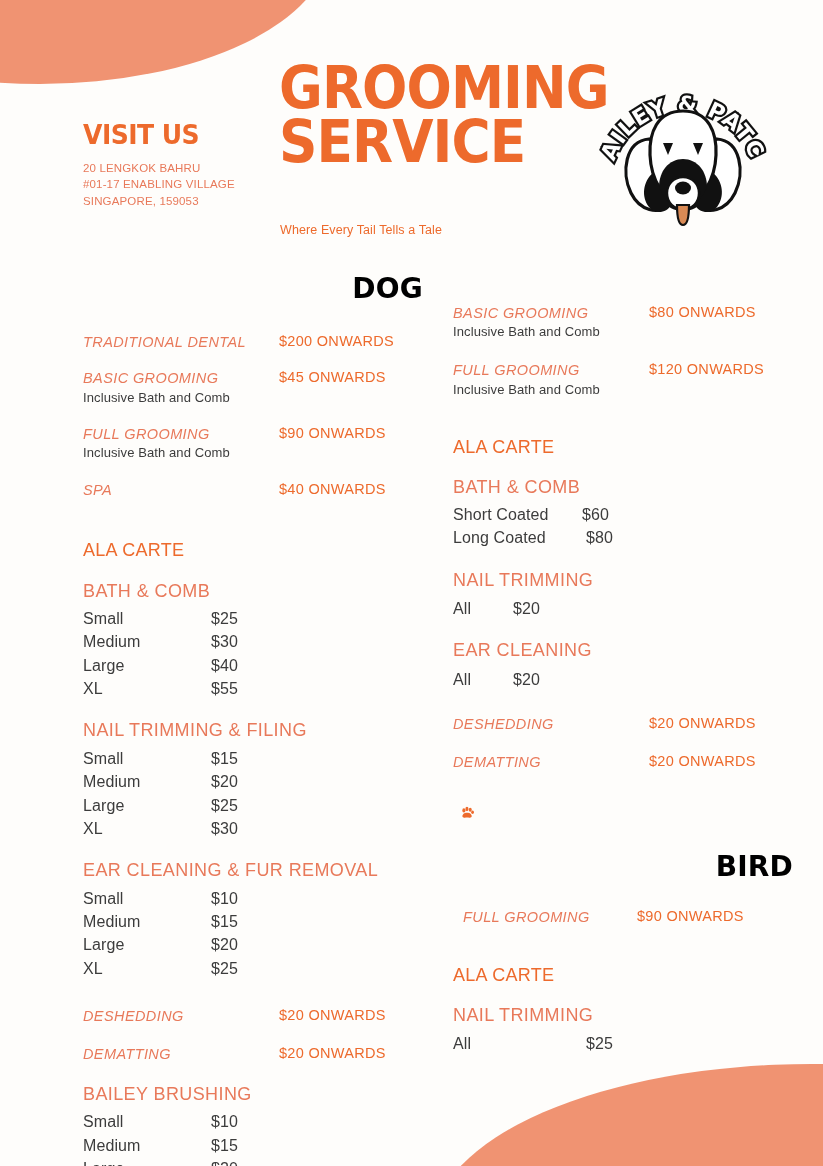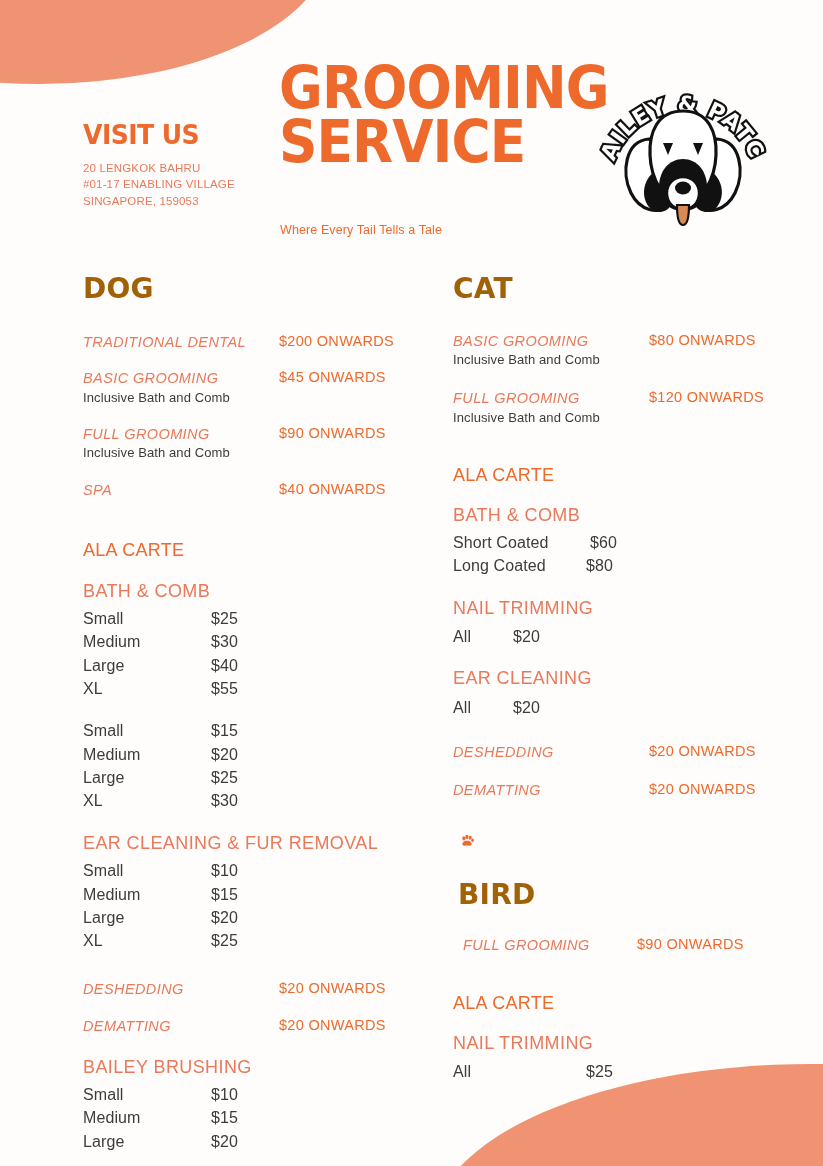--- a/index.html
+++ b/index.html
@@ -107,24 +107,25 @@
     position: absolute;
     top: 275px;
   }
   .col-left  { left: 83px;  width: 340px; }
   .col-right { left: 453px; width: 340px; }
 
   .animal-heading {
     font-family: "DejaVu Sans", sans-serif;
     font-weight: bold;
     font-size: 28px;
-    color: #a16207;
+    color: #000000;
     letter-spacing: 0.2px;
     line-height: 1;
     margin: 0;
+    text-align: right;
   }
 
   .section-heading {
     font-size: 18px;
     color: #ED6A2C;
     letter-spacing: 0.3px;
     line-height: 1;
   }
 
   
@@ -282,20 +283,21 @@
         <span>Large</span>
         <span class="size-price" style="left:128px;">$40</span>
       </div>
       <div class="size-row">
         <span>XL</span>
         <span class="size-price" style="left:128px;">$55</span>
       </div>
     </div>
 
     <div style="margin-top:19px;">
+      <div class="sub-heading">NAIL TRIMMING &amp; FILING</div>
       <div class="size-row" style="margin-top:4px;">
         <span>Small</span>
         <span class="size-price" style="left:128px;">$15</span>
       </div>
       <div class="size-row">
         <span>Medium</span>
         <span class="size-price" style="left:128px;">$20</span>
       </div>
       <div class="size-row">
         <span>Large</span>
@@ -347,42 +349,41 @@
         <span class="size-price" style="left:128px;">$15</span>
       </div>
       <div class="size-row">
         <span>Large</span>
         <span class="size-price" style="left:128px;">$20</span>
       </div>
     </div>
   </div>
 
   <div class="col col-right">
-    <h2 class="animal-heading">CAT</h2>
 
     <div style="margin-top:28px;">
       <div class="svc">
         <span class="svc-label">BASIC GROOMING</span>
         <span class="svc-price" style="left:196px;">$80 ONWARDS</span>
         <div class="svc-note">Inclusive Bath and Comb</div>
       </div>
       <div class="svc" style="margin-top:18px;">
         <span class="svc-label">FULL GROOMING</span>
         <span class="svc-price" style="left:196px;text-align:right;">$120 ONWARDS</span>
         <div class="svc-note">Inclusive Bath and Comb</div>
       </div>
     </div>
 
     <div class="section-heading" style="margin-top:38px;">ALA CARTE</div>
 
     <div style="margin-top:20px;">
       <div class="sub-heading">BATH &amp; COMB</div>
       <div class="size-row" style="margin-top:4px;">
         <span>Short Coated</span>
-        <span class="size-price" style="left:137px;">$60</span>
+        <span class="size-price" style="left:129px;">$60</span>
       </div>
       <div class="size-row">
         <span>Long Coated</span>
         <span class="size-price" style="left:133px;">$80</span>
       </div>
     </div>
 
     <div style="margin-top:19px;">
       <div class="sub-heading">NAIL TRIMMING</div>
       <div class="size-row" style="margin-top:5px;">

